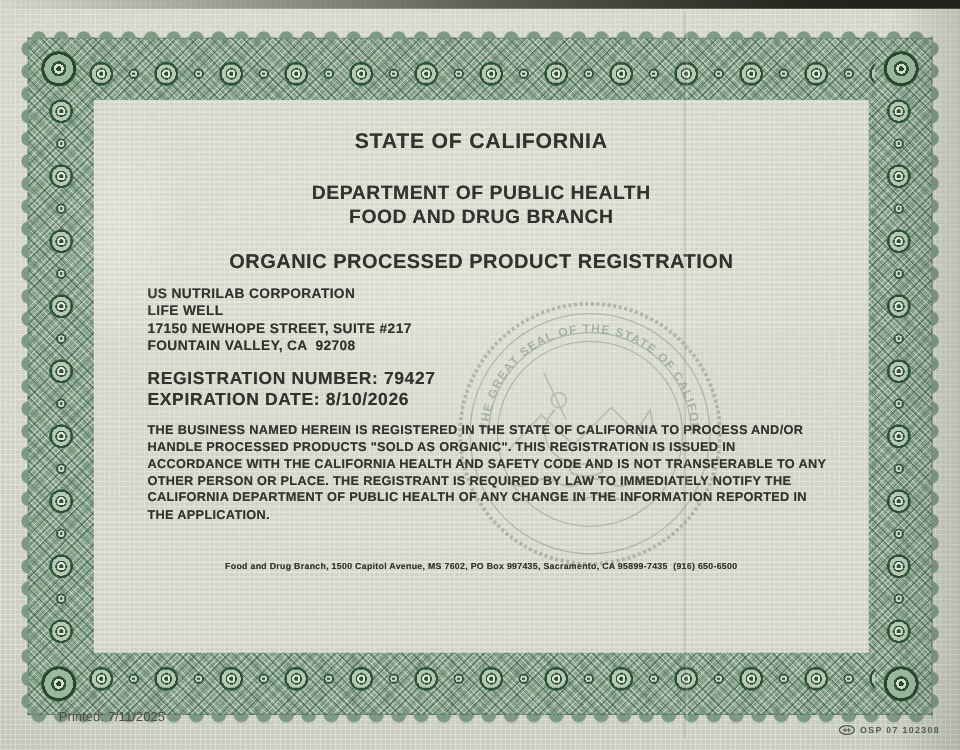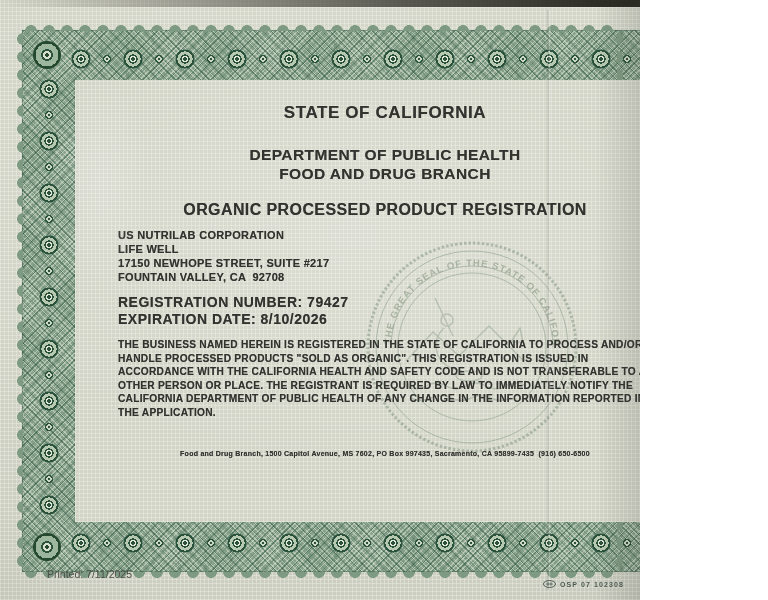--- a/index.html
+++ b/index.html
@@ -1,20 +1,20 @@
 <!DOCTYPE html>
 <html><head>
 <meta charset="utf-8">
 <style>
   html,body{margin:0;padding:0;}
   body{width:768px;height:600px;font-family:"Liberation Sans",sans-serif;}
 
   
   .photo{
-    position:relative;width:640px;height:600px;overflow:hidden;
+    position:relative;width:768px;height:600px;overflow:hidden;
     background-color:#ced0c3;
     background-image:
       repeating-linear-gradient(0deg, rgba(242,243,234,.40) 0 1px, rgba(0,0,0,0) 1px 4px),
       repeating-linear-gradient(90deg, rgba(242,243,234,.40) 0 1px, rgba(0,0,0,0) 1px 4px),
       radial-gradient(90% 75% at 42% 38%, rgba(255,255,255,.22), rgba(0,0,0,0) 62%),
       linear-gradient(180deg,#d3d5c8 0%,#d0d2c5 55%,#cbcdc0 100%);
   }
   .top-shadow-strip{
     position:absolute;left:0;top:0;width:768px;height:7px;
     background:linear-gradient(90deg, rgba(120,118,108,0) 0%, rgba(96,94,84,.45) 22%,

